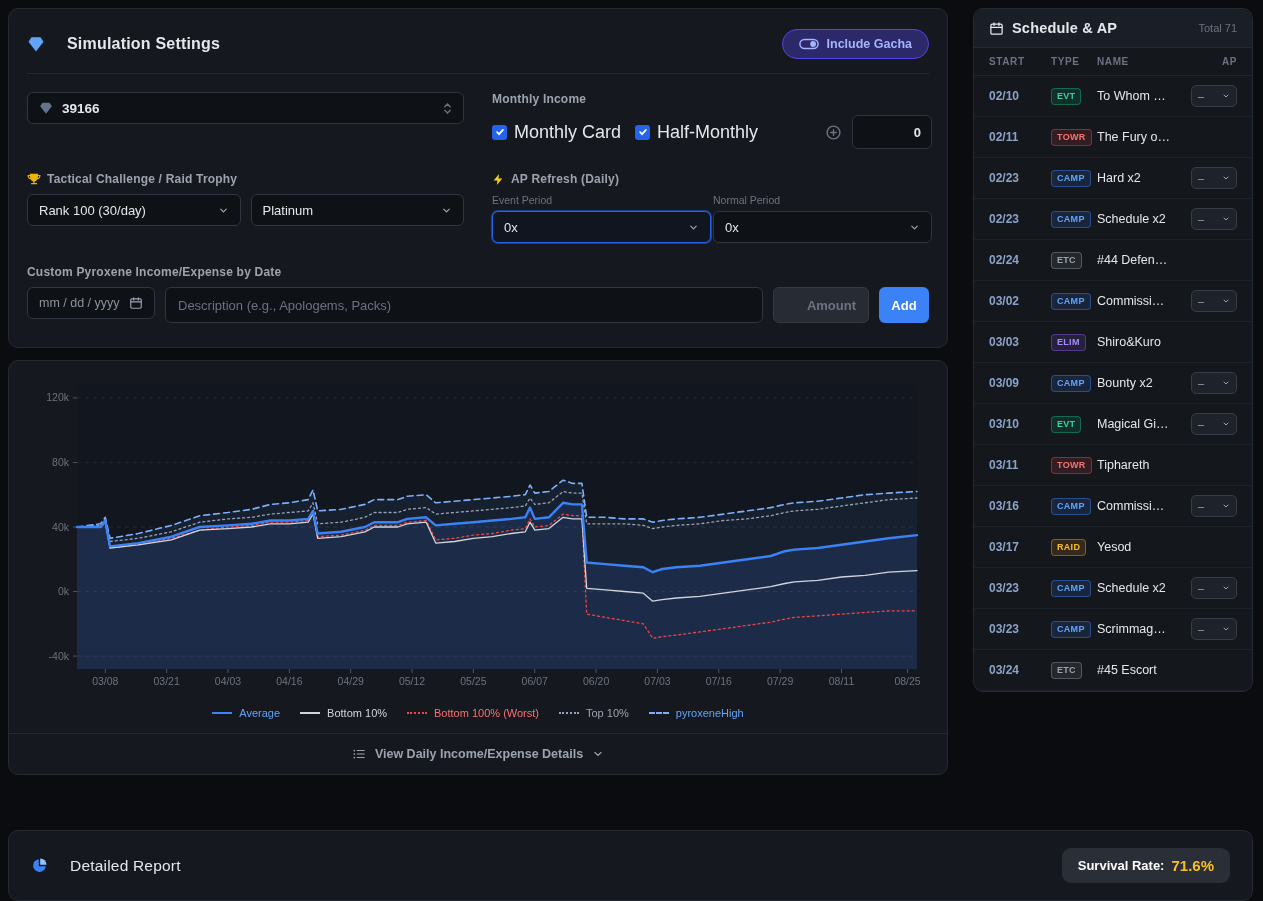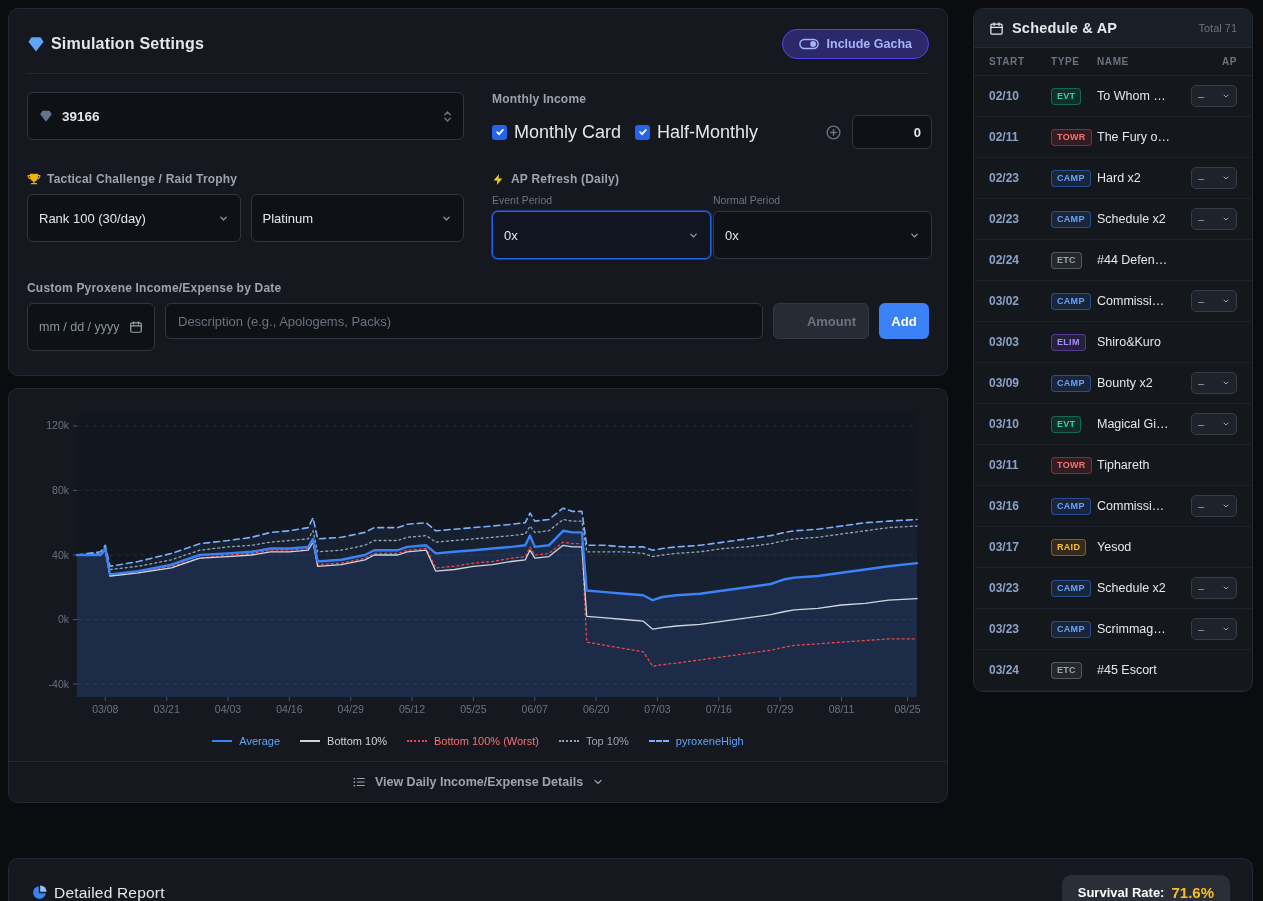--- a/index.html
+++ b/index.html
@@ -7,33 +7,33 @@
     font-family:"Liberation Sans",sans-serif;color:#e5e7eb;-webkit-font-smoothing:antialiased}
   .page{padding:8px 10px 0 8px;height:100%;display:flex;flex-direction:column}
   .top-row{display:flex;gap:25px;align-items:flex-start}
   .main-col{width:940px;display:flex;flex-direction:column;gap:12px}
   .card{background:#15181e;border:1px solid #242932;border-radius:10px}
 
   
   .settings{padding:20px 18px 24px}
   .card-head{display:flex;justify-content:space-between;align-items:center;
     padding-bottom:14px;border-bottom:1px solid #242932;margin-bottom:18px}
-  .head-title{display:flex;align-items:center;gap:6px}
+  .head-title{display:flex;align-items:center;gap:22px}
   .head-title h2{font-size:16px;font-weight:700;letter-spacing:.2px}
   .icon svg{display:block}
   .gem-lg{color:#60a5fa}
   .gacha-btn{display:inline-flex;align-items:center;gap:8px;padding:7px 16px;
     border-radius:999px;background:#2c296b;border:1px solid #4f46e5;color:#a5b4fc;
     font-weight:700;font-size:12.5px;cursor:pointer;font-family:inherit}
   .settings-grid{display:grid;grid-template-columns:437px 440px;column-gap:28px;row-gap:22px}
   .field label.sec{display:flex;align-items:center;gap:6px;font-size:12px;font-weight:700;
     color:#9ca3af;margin-bottom:8px;letter-spacing:.2px}
   .trophy{color:#eab308}.bolt{color:#facc15}
   .input,.select{display:flex;align-items:center;background:#0e1116;border:1px solid #303640;
-    border-radius:6px;height:48px;padding:0 11px;font-size:13px;color:#e5e7eb;cursor:pointer}
+    border-radius:6px;height:32px;padding:0 11px;font-size:13px;color:#e5e7eb;cursor:pointer}
   .num-input .gem-sm{color:#64748b;margin-right:9px}
   .num-val{font-weight:700;font-size:13.5px}
   .stepper{margin-left:auto;cursor:pointer;display:flex}
   .mi-row{display:flex;align-items:center;height:36px}
   .cb{width:15px;height:15px;border-radius:3px;background:#2563eb;display:inline-flex;
     align-items:center;justify-content:center;cursor:pointer;flex:none}
   .cb svg{display:block}
   .cb-label{font-size:18px;color:#e5e7eb;margin:0 0 0 7px}
   .cb-group{display:flex;align-items:center}
   .cb-group + .cb-group{margin-left:14px}

